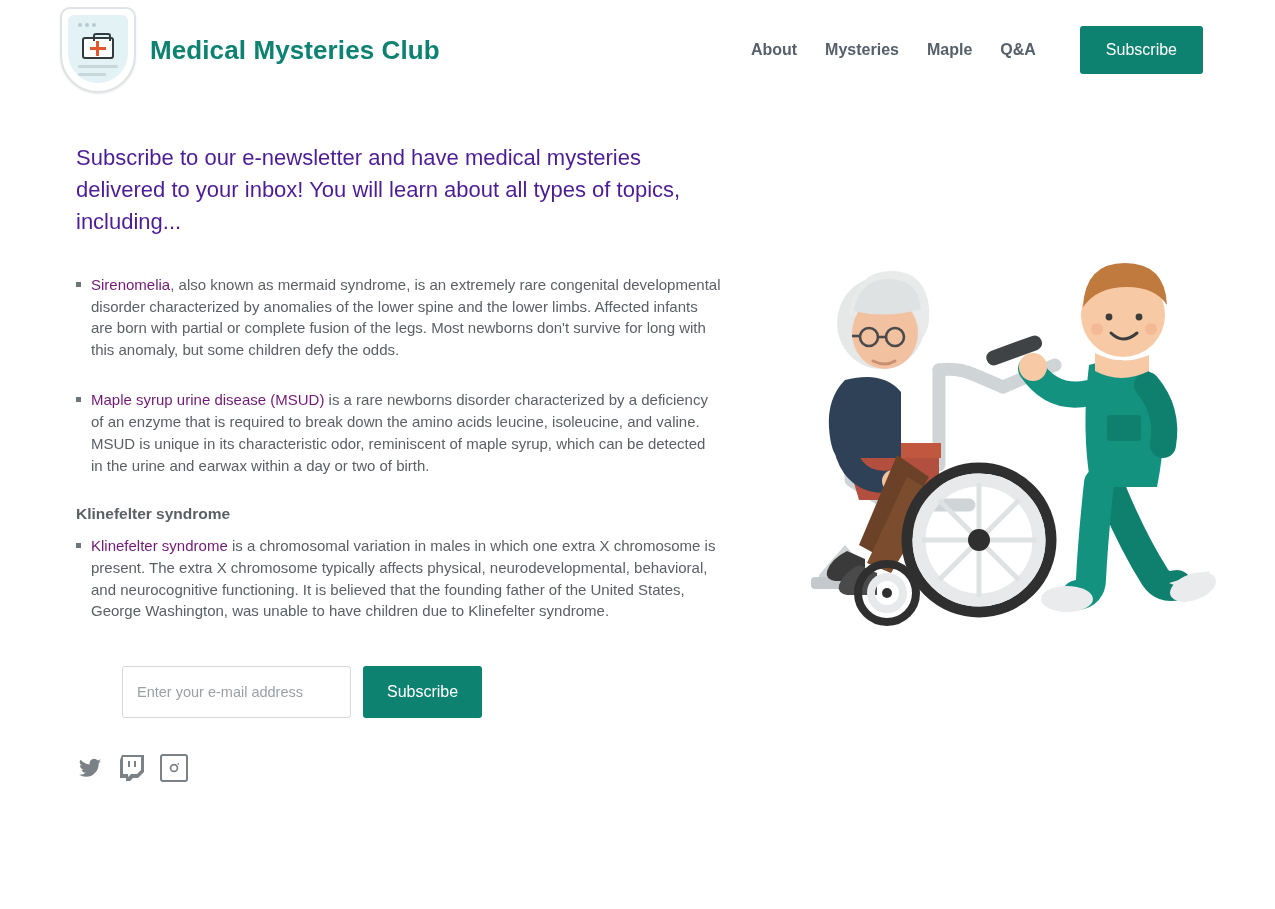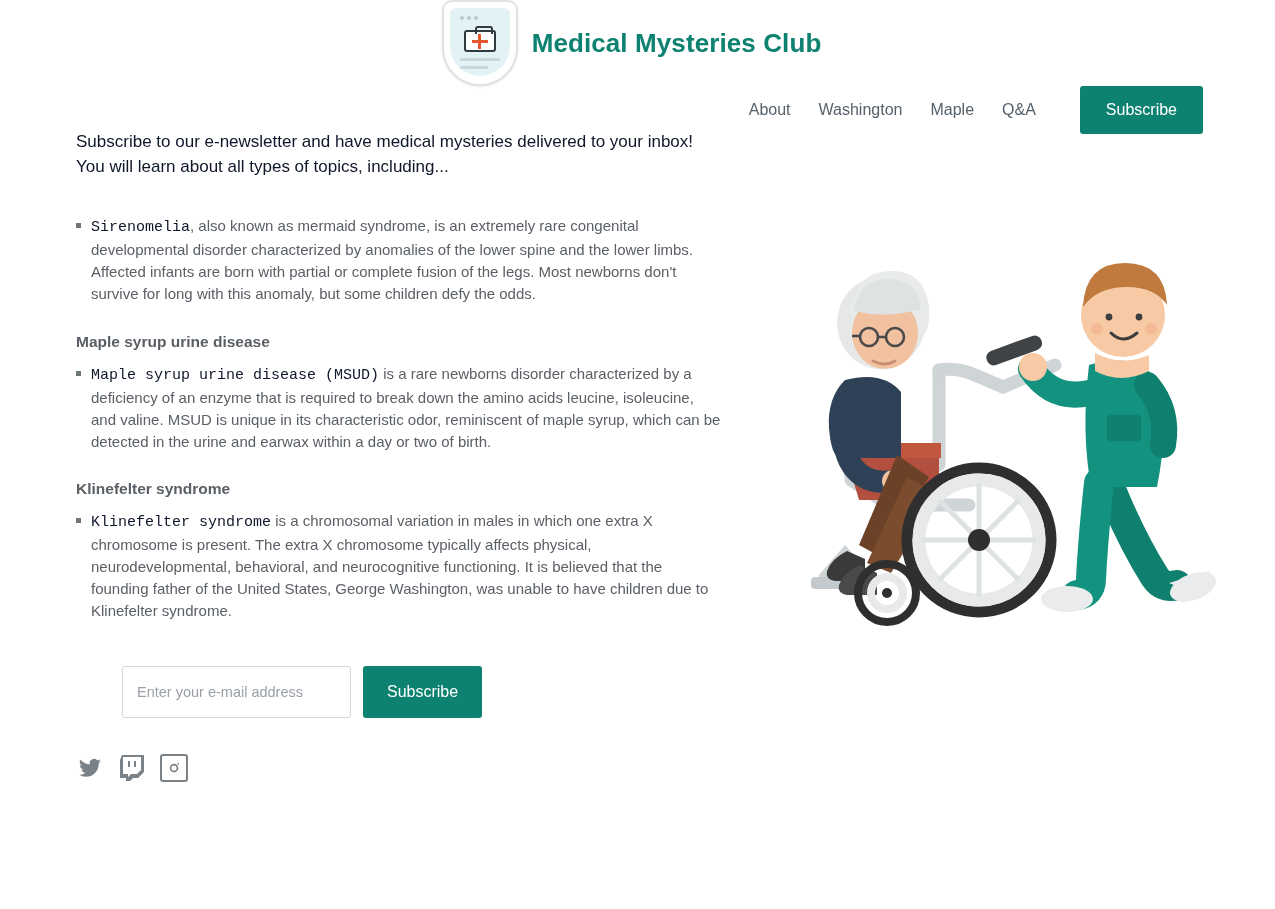--- a/index.html
+++ b/index.html
@@ -11,21 +11,20 @@
     color: #4a4a4a;
     overflow: hidden;
   }
   .page { position: relative; width: 1275px; height: 909px; background: #fff; }
 
   
   .header {
     display: flex; align-items: center;
     height: 100px;
     padding: 0 72px 0 60px;
-    flex-direction: column;
   }
   .brand { display: flex; align-items: center; gap: 14px; }
   .logo-badge {
     width: 76px; height: 86px;
     position: relative;
     flex: 0 0 auto;
   }
   .logo-shield {
     position: absolute; inset: 0;
     background: #ffffff;
@@ -60,63 +59,63 @@
   .brand-title {
     font-size: 26px; font-weight: bold; color: #0d8271;
     letter-spacing: .1px; white-space: nowrap;
   }
 
   .nav {
     margin-left: auto;
     display: flex; align-items: center; gap: 28px;
   }
   .nav a {
-    font-size: 16px; color: #55606a; text-decoration: none; white-space: nowrap;
+    font-size: 16px; color: #55606a; text-decoration: none; white-space: nowrap; font-weight: bold;
   }
   .nav-subscribe {
     margin-left: 16px;
     background: #0d8271; color: #fff;
     font-size: 16px;
     padding: 15px 26px;
     border: none; border-radius: 3px;
     cursor: pointer;
     font-family: "Liberation Sans", sans-serif;
   }
 
   
   .content { position: relative; padding: 26px 60px 0 76px; }
   .col-left { width: 660px; }
 
   h1.page-title {
     font-size: 46px; font-weight: bold; color: #54595f;
     margin: 0 0 44px 0; letter-spacing: .2px;
   }
   .intro {
-    font-size: 17px; line-height: 1.45; color: #0f172a;
-    margin: 4px 0 36px 0; width: 640px;
+    font-size: 22px; line-height: 1.45; color: #4c1d95;
+    margin: 16px 0 36px 0; width: 640px;
   }
   h2.section-title {
     font-size: 22px; font-weight: bold; color: #54595f;
     margin: 0 0 26px 0;
   }
   h3.cond-title {
     font-size: 15.5px; font-weight: bold; color: #595f65;
     margin: 0 0 12px 0;
   }
   ul.cond-list { list-style: none; margin: 0 0 28px 0; padding: 0; }
   ul.cond-list li {
     position: relative; padding-left: 15px;
     font-size: 15px; line-height: 1.46; color: #5b6066;
     width: 645px;
   }
   ul.cond-list li:before {
     content: ""; position: absolute; left: 0; top: 8px;
     width: 5px; height: 5px; background: #6f7679;
   }
-  a.inline-link { color: #0f172a; text-decoration: none; font-family: Liberation Mono, monospace; }
+  a.inline-link { color: #701a75; text-decoration: none; }
 
   
   .subscribe-row { display: flex; align-items: stretch; gap: 12px; margin-top: 44px; padding-left: 46px; }
   .email-input {
     width: 229px; height: 52px;
     border: 1px solid #d5d8da; border-radius: 3px;
     padding: 0 14px; font-size: 14.5px; color: #5b6066;
     font-family: "Liberation Sans", sans-serif;
     background: #fff;
   }
@@ -165,39 +164,38 @@
           </div>
           <div class="logo-line" style="left:10px; top:50px; width:40px;"></div>
           <div class="logo-line" style="left:10px; top:58px; width:28px;"></div>
         </div>
       </div>
       <div class="brand-title">Medical Mysteries Club</div>
     </div>
 
     <nav class="nav">
       <a href="#">About</a>
-      <a href="#">Washington</a>
+      <a href="#">Mysteries</a>
       <a href="#">Maple</a>
       <a href="#">Q&amp;A</a>
       <button class="nav-subscribe">Subscribe</button>
     </nav>
   </div>
 
   <div class="content">
     <div class="col-left">
 
 
       <p class="intro">Subscribe to our e-newsletter and have medical mysteries delivered to your inbox! You will learn about all types of topics, including...</p>
 
 
       <ul class="cond-list">
         <li><a class="inline-link" href="#">Sirenomelia</a><span>, also known as mermaid syndrome, is an extremely rare congenital developmental disorder characterized by anomalies of the lower spine and the lower limbs. Affected infants are born with partial or complete fusion of the legs. Most newborns don't survive for long with this anomaly, but some children defy the odds.</span></li>
       </ul>
 
-      <h3 class="cond-title">Maple syrup urine disease</h3>
       <ul class="cond-list">
         <li><a class="inline-link" href="#">Maple syrup urine disease (MSUD)</a><span> is a rare newborns disorder characterized by a deficiency of an enzyme that is required to break down the amino acids leucine, isoleucine, and valine. MSUD is unique in its characteristic odor, reminiscent of maple syrup, which can be detected in the urine and earwax within a day or two of birth.</span></li>
       </ul>
 
       <h3 class="cond-title">Klinefelter syndrome</h3>
       <ul class="cond-list">
         <li><a class="inline-link" href="#">Klinefelter syndrome</a><span> is a chromosomal variation in males in which one extra X chromosome is present. The extra X chromosome typically affects physical, neurodevelopmental, behavioral, and neurocognitive functioning. It is believed that the founding father of the United States, George Washington, was unable to have children due to Klinefelter syndrome.</span></li>
       </ul>
 
       <div class="subscribe-row">

